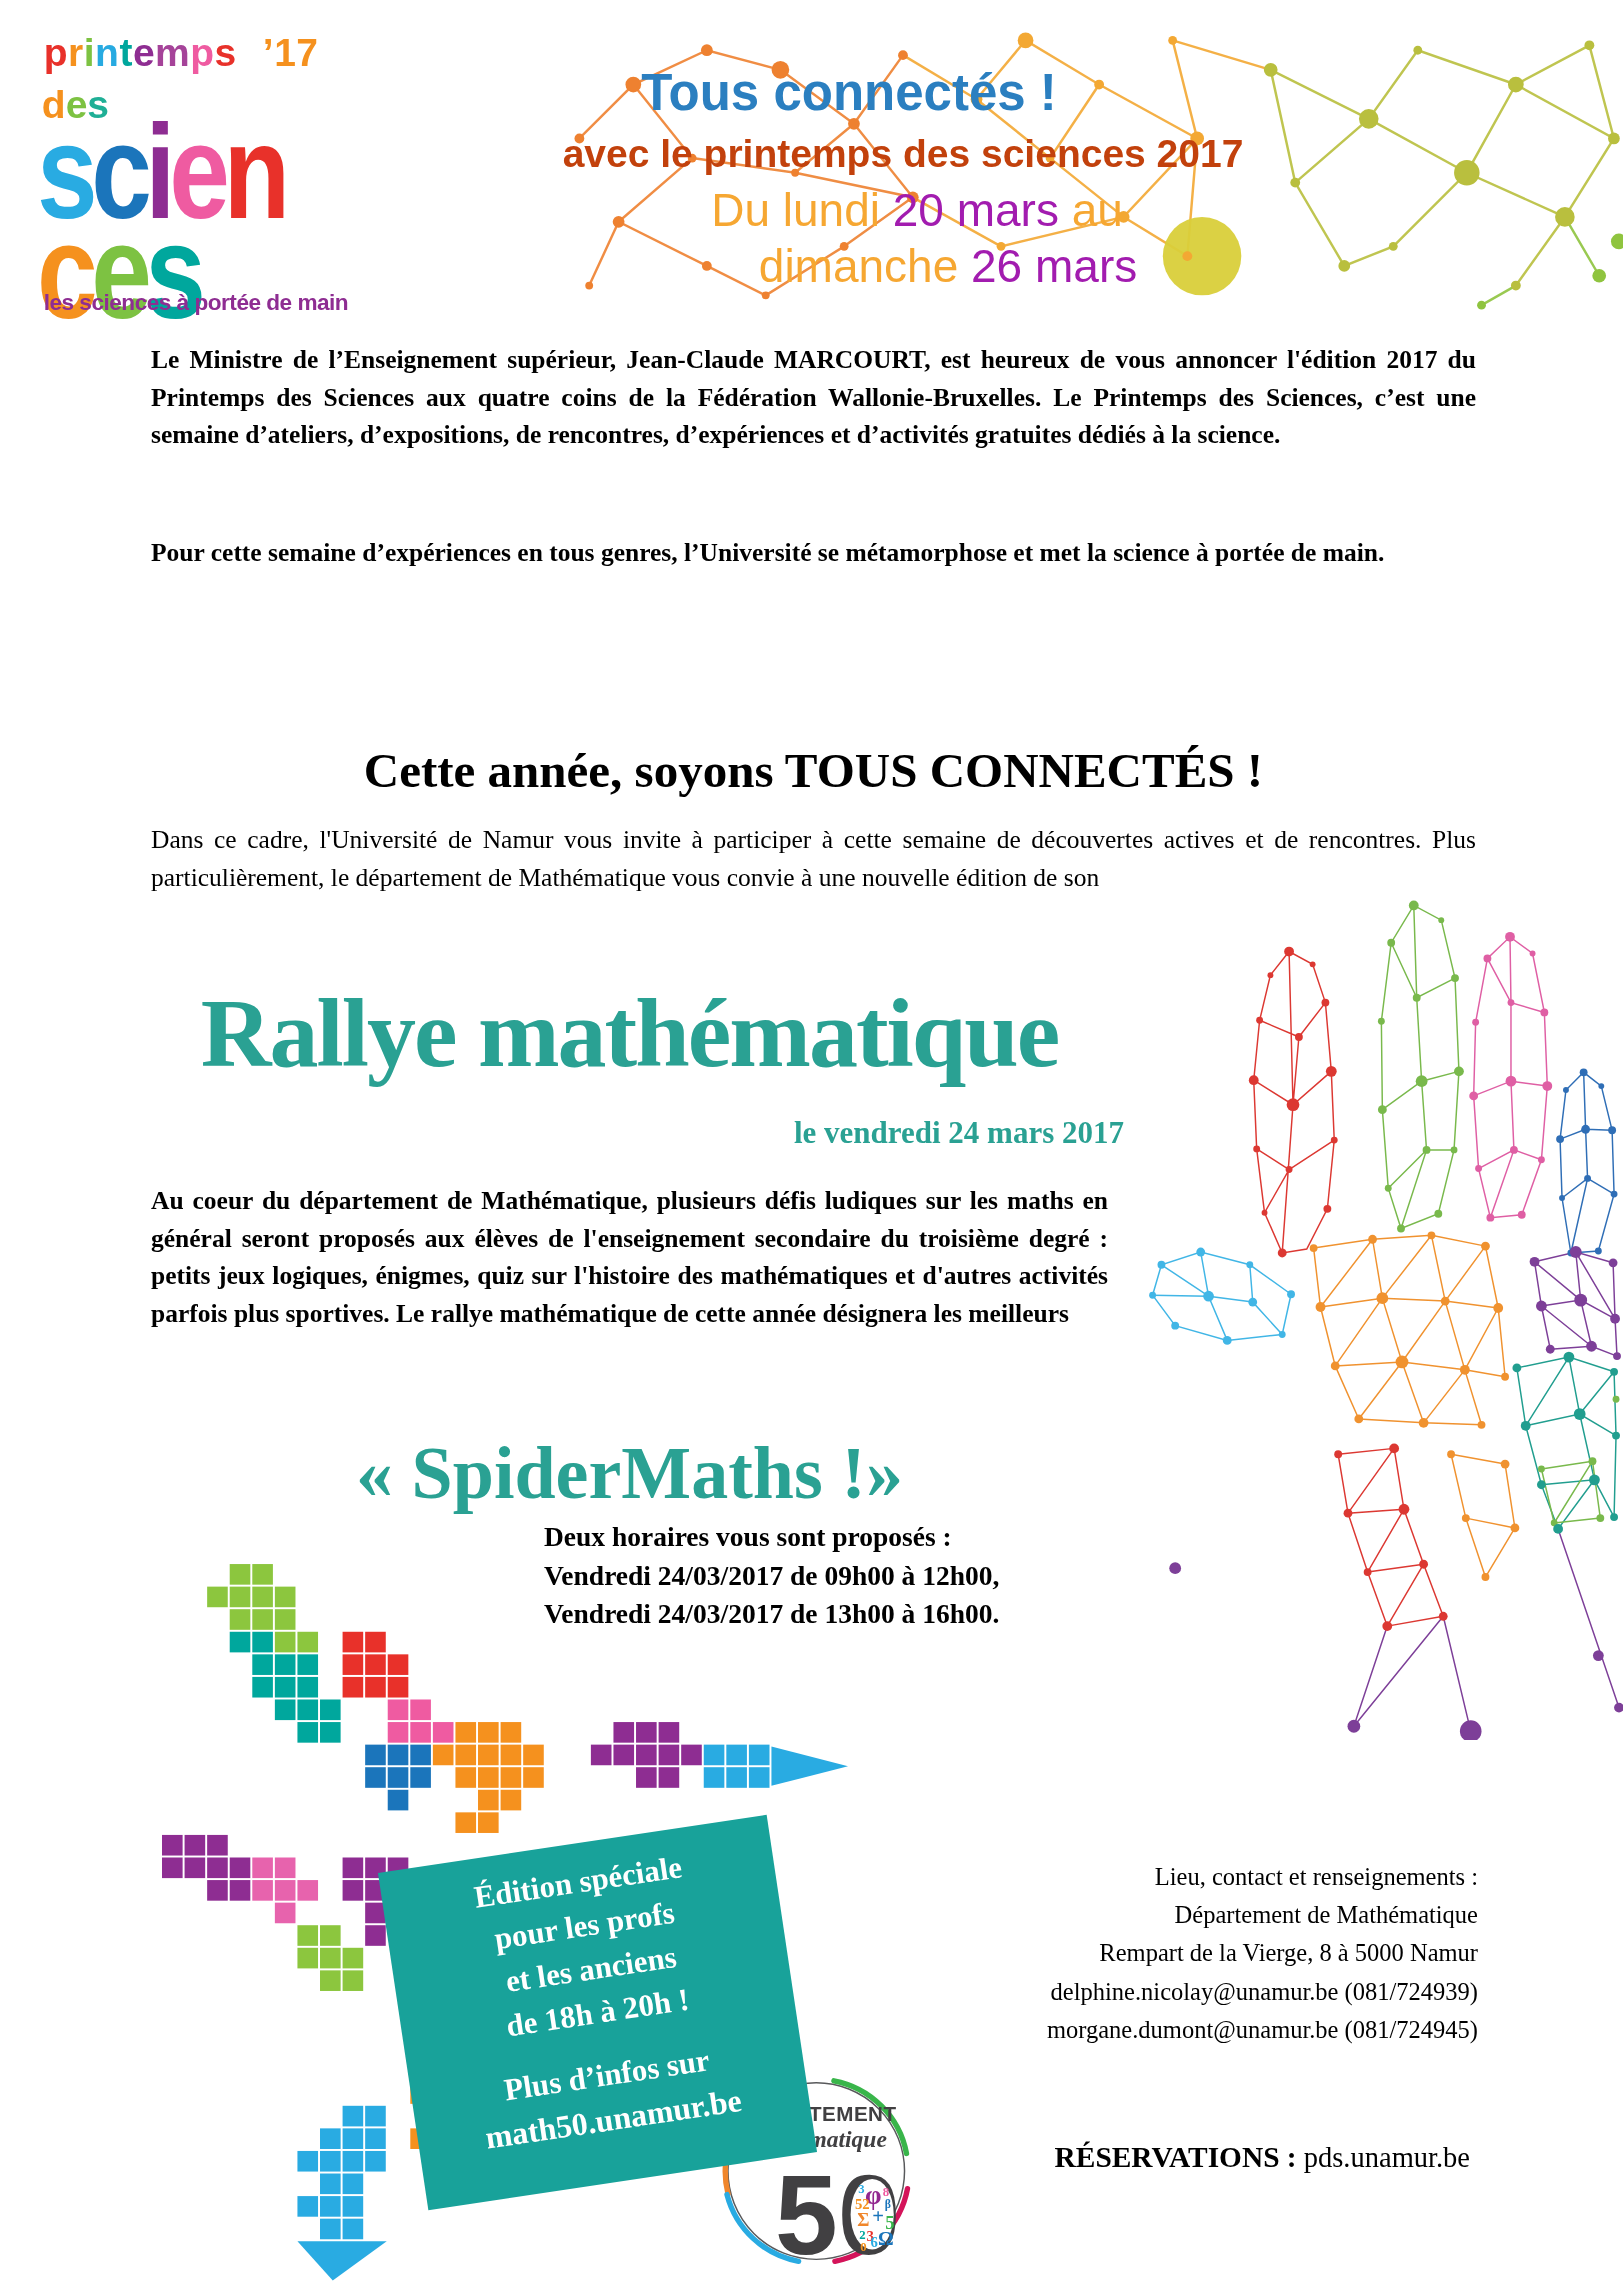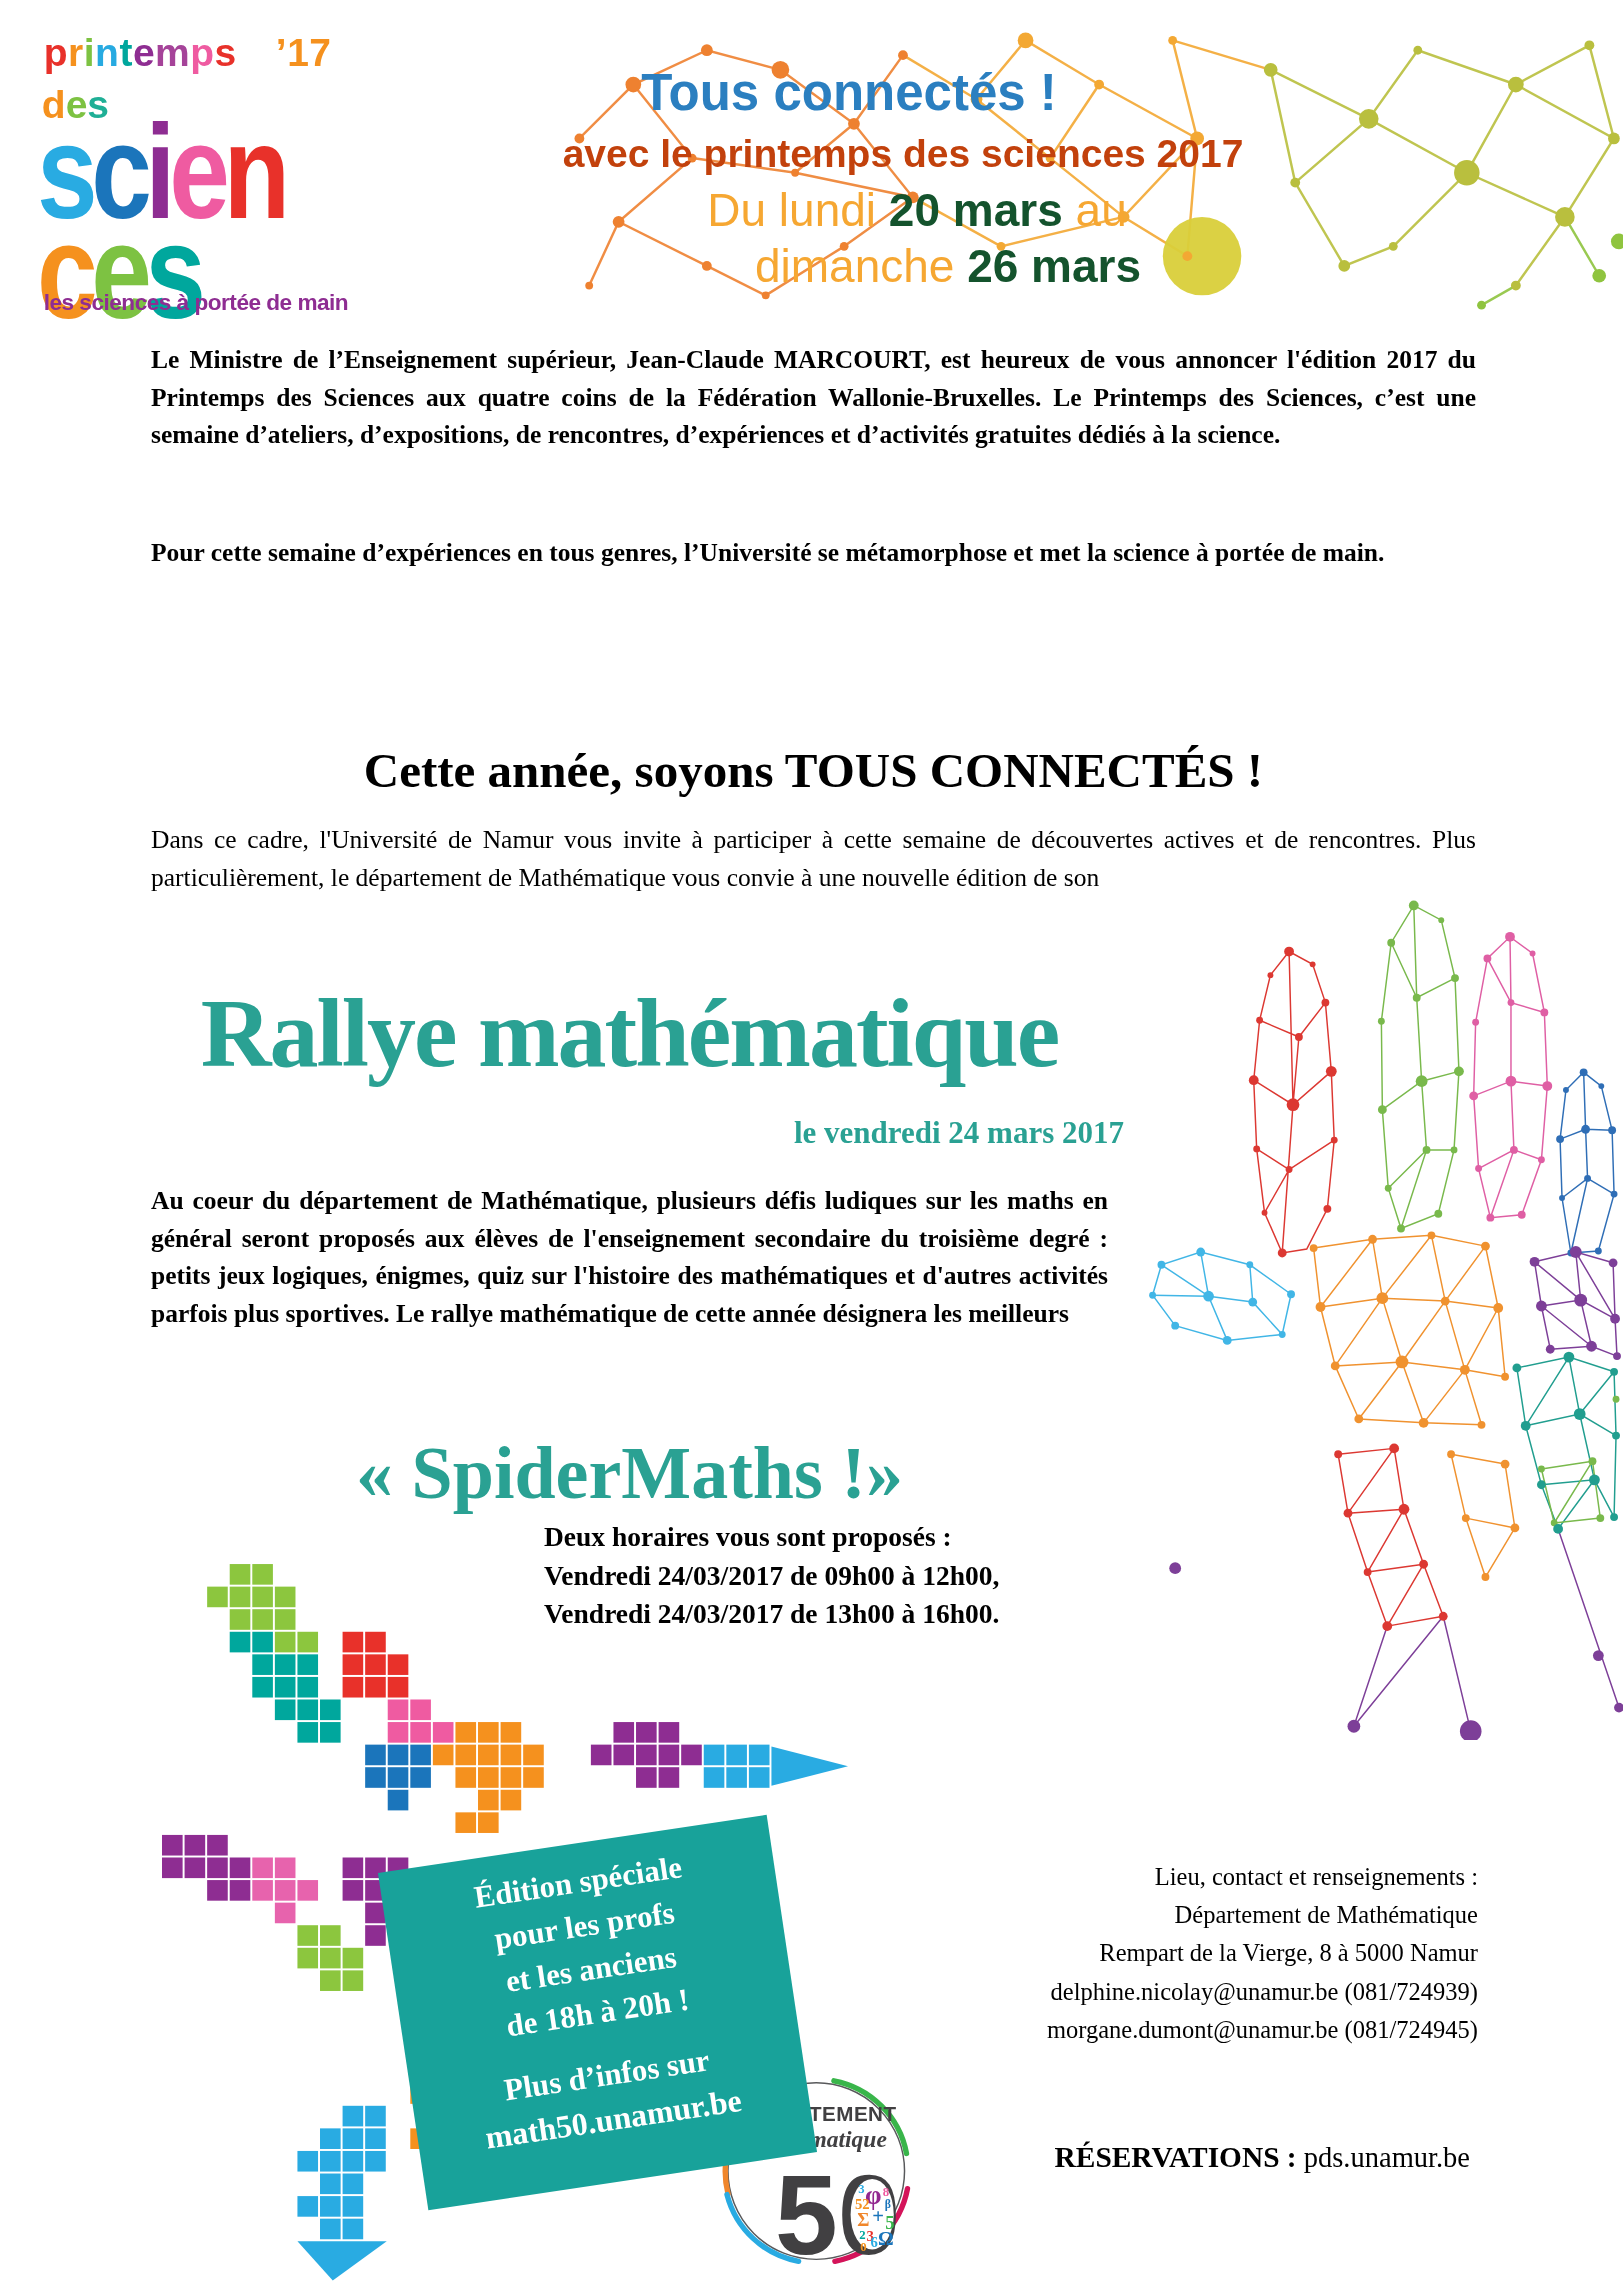--- a/index.html
+++ b/index.html
@@ -4,35 +4,35 @@
 <style>
   html,body{margin:0;padding:0;background:#888;}
   .page{position:relative;width:1623px;height:2295px;background:#ffffff;overflow:hidden;
         font-family:"Liberation Serif","DejaVu Serif",serif;color:#000;}
   .abs{position:absolute;}
   .sans{font-family:"Liberation Sans","DejaVu Sans",sans-serif;}
 
   
   .ps-logo{left:30px;top:28.5px;width:334px;height:294px;font-weight:bold;}
   .ps-row1{position:absolute;top:2.9px;left:13.7px;font-size:39px;letter-spacing:0.5px;white-space:nowrap;}
-  .ps-year{margin-left:39px;text-align:center;}
+  .ps-year{margin-left:26px;text-align:center;}
   .ps-row2{position:absolute;top:54px;left:11.8px;font-size:39px;}
   .ps-big{position:absolute;left:6.9px;font-size:133px;line-height:1;letter-spacing:-7.9px;
           transform:scaleX(.82);transform-origin:left top;white-space:nowrap;}
   .ps-scien{top:77px;}
   .ps-ces{top:177px;}
   .ps-tagline{position:absolute;top:261px;left:13.7px;font-size:22.6px;letter-spacing:-0.5px;white-space:nowrap;}
 
   
   .banner-text{white-space:nowrap;font-weight:bold;transform:translateX(-50%);}
   .bn1{left:849px;top:63px;font-size:51px;color:#2b7fc0;}
   .bn2{left:903px;top:132px;font-size:39px;color:#c2410c;}
   .bn3{left:917px;top:183px;font-size:46px;color:#f6a732;font-weight:normal;}
   .bn4{left:948px;top:239px;font-size:46px;color:#f6a732;font-weight:normal;text-align:right;}
-  .bn-bold{font-weight:bold;color:#14532d;}
+  .bn-bold{font-weight:normal;color:#a21caf;}
 
   
   .par{left:151px;width:1325px;font-size:25.5px;line-height:1.48;text-align:justify;font-weight:bold;}
   .par-reg{font-weight:normal;}
   .h-center{left:151px;width:1325px;text-align:center;font-weight:bold;font-size:49px;}
   .teal{color:#2aa193;}
   .event-title{left:151px;width:957px;text-align:center;font-size:98px;font-weight:bold;
                letter-spacing:-2px;line-height:1;white-space:nowrap;}
   .event-sub{left:167px;width:957px;text-align:right;font-size:31px;font-weight:bold;}
   .par-narrow{width:957px;}

